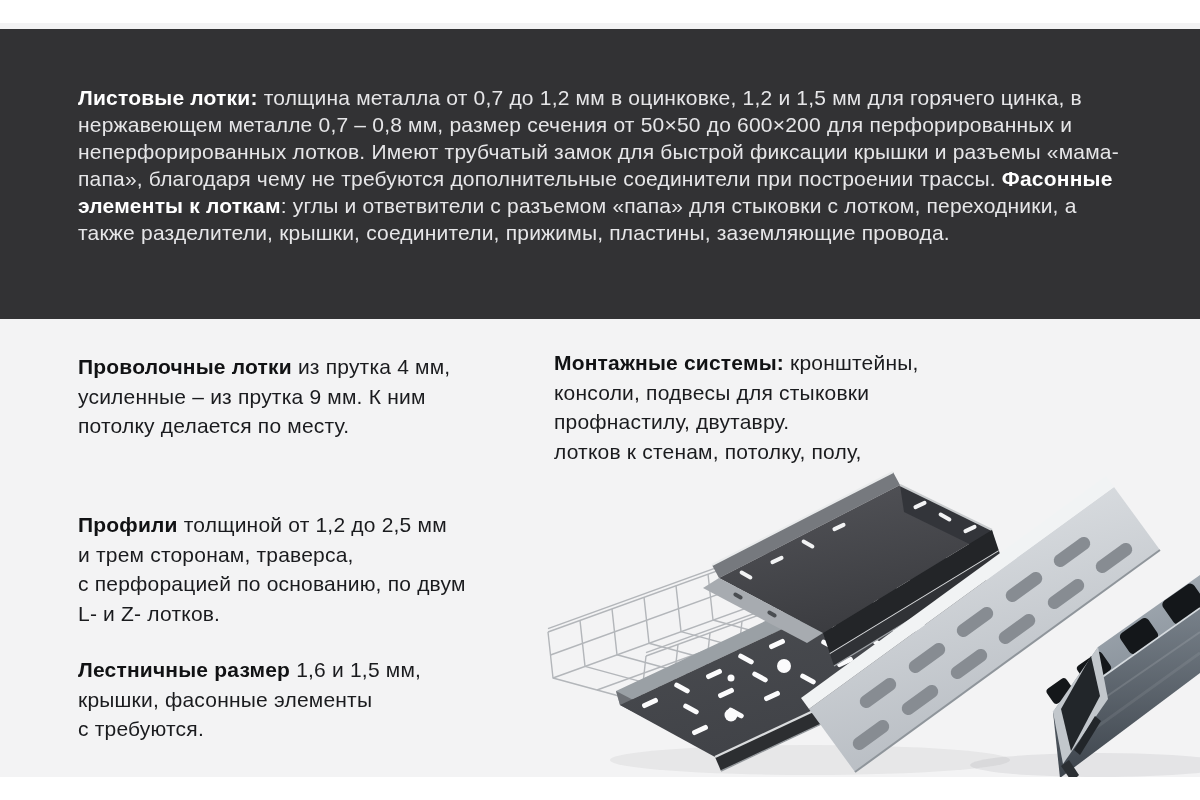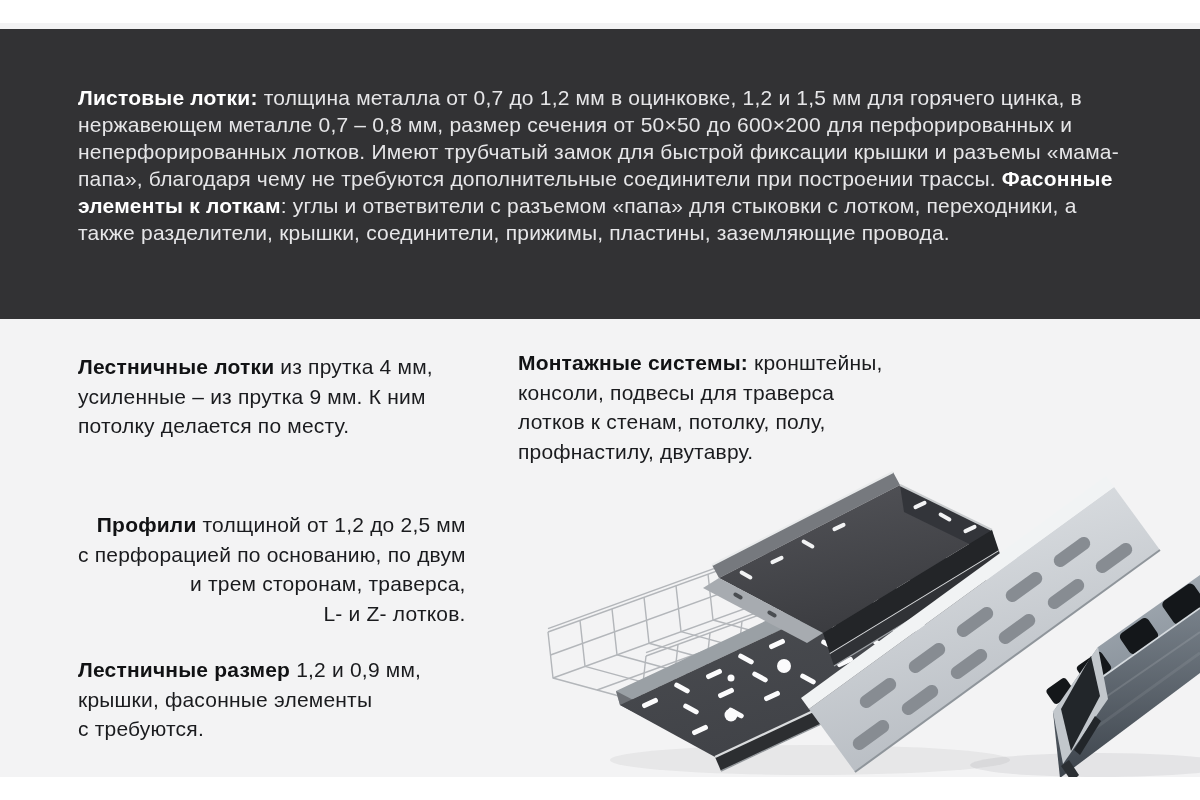--- a/index.html
+++ b/index.html
@@ -21,60 +21,60 @@
     color:#e6e6e8;font-weight:400;
   }
   .hero strong{color:#ffffff;font-weight:700;}
   .tblock{
     position:absolute;font-size:21px;line-height:29.5px;letter-spacing:.2px;
     color:#1a1b1e;
   }
   .tblock strong{font-weight:700;color:#111214;}
   .tblock .ln{white-space:nowrap;}
   #blk-wire{left:78px;top:352px;}
-  #blk-mounting{left:518px;top:348px;}
-  #blk-profiles{left:78px;top:510px;text-align:right;}
+  #blk-mounting{left:554px;top:348px;}
+  #blk-profiles{left:78px;top:510px;}
   #blk-ladder{left:78px;top:655px;}
   .illustration{position:absolute;left:520px;top:460px;width:680px;height:317px;}
 </style>
 </head>
 <body>
 
 <div class="page">
 
   <div class="gray-band"></div>
 
   <section class="hero">
     <p>
       <strong>Листовые лотки:</strong><span> толщина металла от 0,7 до 1,2 мм в оцинковке, 1,2 и 1,5 мм для горячего цинка, в нержавеющем металле 0,7 – 0,8 мм, размер сечения от 50×50 до 600×200 для перфорированных и неперфорированных лотков. Имеют трубчатый замок для быстрой фиксации крышки и разъемы «мама-папа», благодаря чему не требуются дополнительные соединители при построении трассы. </span><strong>Фасонные элементы к лоткам</strong><span>: углы и ответвители с разъемом «папа» для стыковки с лотком, переходники, а также разделители, крышки, соединители, прижимы, пластины, заземляющие провода.</span>
     </p>
   </section>
 
   <div class="tblock" id="blk-wire">
-    <div class="ln"><strong>Лестничные лотки</strong><span> из прутка 4 мм,</span></div>
+    <div class="ln"><strong>Проволочные лотки</strong><span> из прутка 4 мм,</span></div>
     <div class="ln">усиленные – из прутка 9 мм. К ним</div>
     <div class="ln">потолку делается по месту.</div>
   </div>
 
   <div class="tblock" id="blk-mounting">
     <div class="ln"><strong>Монтажные системы:</strong><span> кронштейны,</span></div>
-    <div class="ln">консоли, подвесы для траверса</div>
+    <div class="ln">консоли, подвесы для стыковки</div>
+    <div class="ln">профнастилу, двутавру.</div>
     <div class="ln">лотков к стенам, потолку, полу,</div>
-    <div class="ln">профнастилу, двутавру.</div>
   </div>
 
   <div class="tblock" id="blk-profiles">
     <div class="ln"><strong>Профили</strong><span> толщиной от 1,2 до 2,5 мм</span></div>
+    <div class="ln">и трем сторонам, траверса,</div>
     <div class="ln">с перфорацией по основанию, по двум</div>
-    <div class="ln">и трем сторонам, траверса,</div>
     <div class="ln">L- и Z- лотков.</div>
   </div>
 
   <div class="tblock" id="blk-ladder">
-    <div class="ln"><strong>Лестничные размер</strong><span> 1,2 и 0,9 мм,</span></div>
+    <div class="ln"><strong>Лестничные размер</strong><span> 1,6 и 1,5 мм,</span></div>
     <div class="ln">крышки, фасонные элементы</div>
     <div class="ln">с требуются.</div>
   </div>
 
   <svg class="illustration" viewBox="0 0 680 317" role="img" aria-label="Кабеленесущие системы: проволочный лоток, листовой лоток с крышкой, перфорированный лоток, L-профиль и С-образный монтажный профиль">
     <defs>
       <linearGradient id="gCoverTop" x1="0" y1="0" x2="0.4" y2="1">
         <stop offset="0" stop-color="#54555a"></stop>
           <stop offset="1" stop-color="#3b3c40"></stop>
       </linearGradient>

